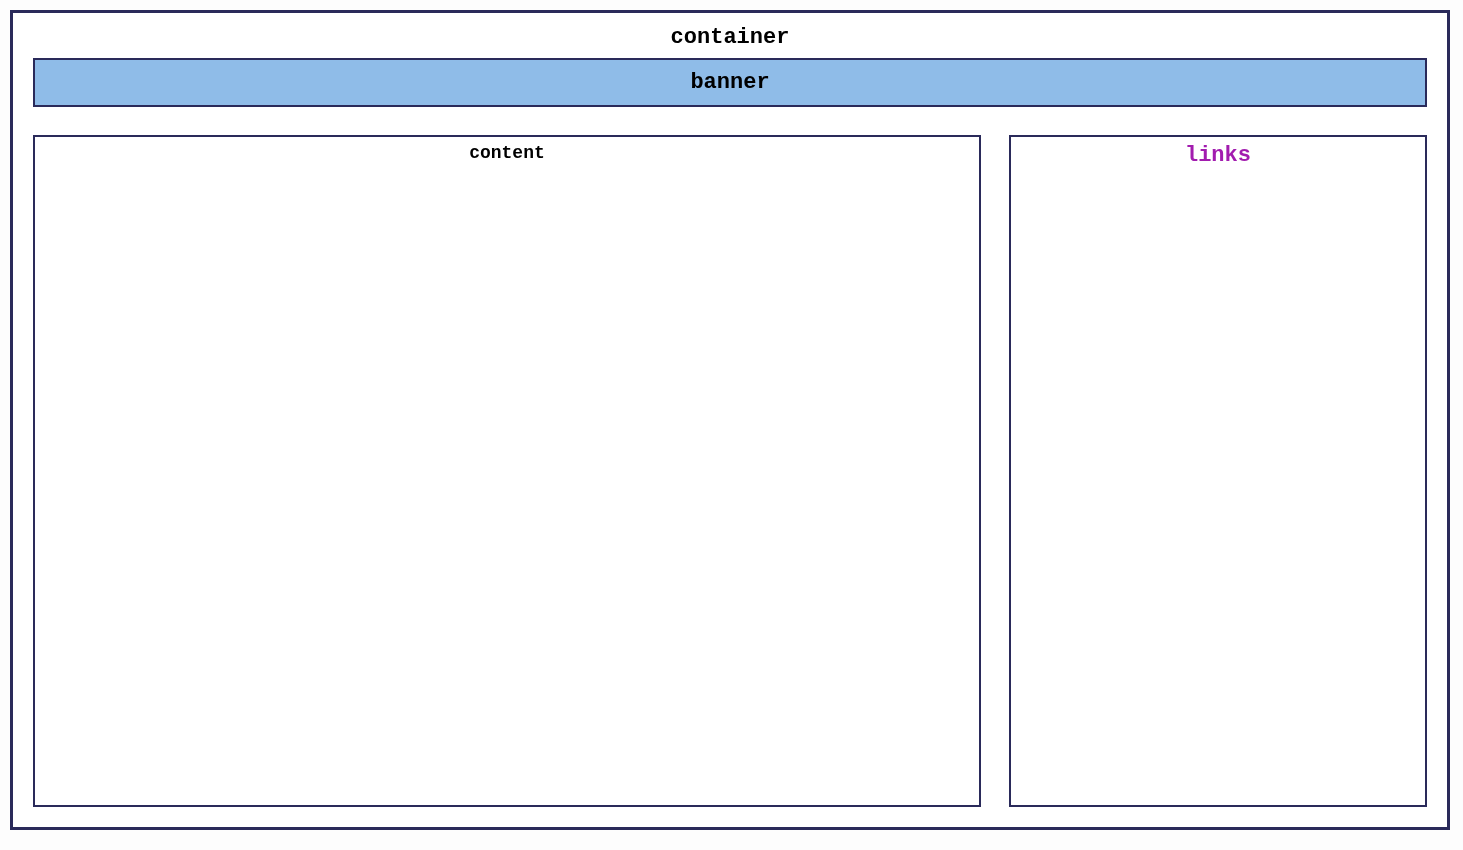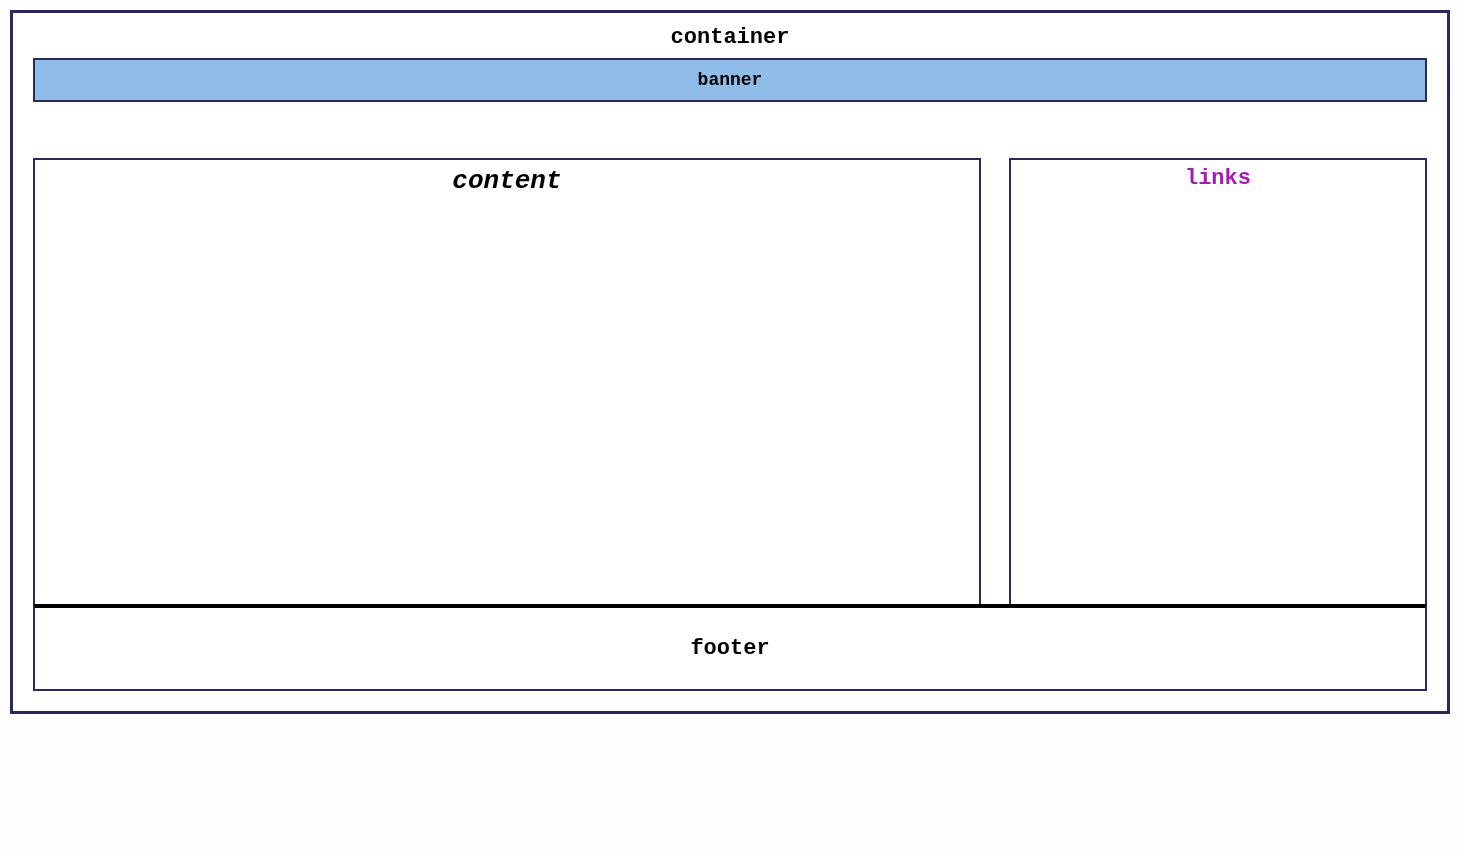--- a/index.html
+++ b/index.html
@@ -8,57 +8,56 @@
       padding: 0;
     }
     body {
       font-family: "Courier New", Courier, monospace;
       font-weight: bold;
       background: #fdfdfd;
       padding: 10px;
     }
     .container {
       width: 1440px;
-      height: 704px;
+      height: 820px;
       border: 3px solid #2a2a5a;
       background: #ffffff;
       padding: 8px 20px 20px 20px;
       display: flex;
       flex-direction: column;
     }
     .container-label {
       text-align: center;
       font-size: 22px;
       color: #000;
       padding: 4px 0 8px 0;
     }
     .banner {
       border: 2px solid #2a2a5a;
       background: #8fbce8;
       text-align: center;
-      font-size: 18px;
+      font-size: 22px;
       color: #000;
       padding: 10px 0;
-      margin-bottom: 56px;
+      margin-bottom: 28px;
     }
     .middle-row {
       display: flex;
       flex: 1;
       gap: 28px;
       margin-bottom: 0;
     }
     .content {
       flex: 0 0 68%;
       border: 2px solid #2a2a5a;
       background: #ffffff;
       text-align: center;
-      font-size: 26px;
+      font-size: 18px;
       color: #000;
       padding-top: 6px;
-      font-style: italic;
     }
     .links {
       flex: 1;
       border: 2px solid #2a2a5a;
       background: #ffffff;
       text-align: center;
       font-size: 22px;
       color: #a21caf;
       padding-top: 6px;
     }
@@ -85,16 +84,13 @@
 
   <div class="middle-row">
     <div class="content">
       <span>content</span>
     </div>
     <div class="links">
       <span>links</span>
     </div>
   </div>
 
-  <div class="footer">
-    <span>footer</span>
-  </div>
 </div>
 
 </body></html>

